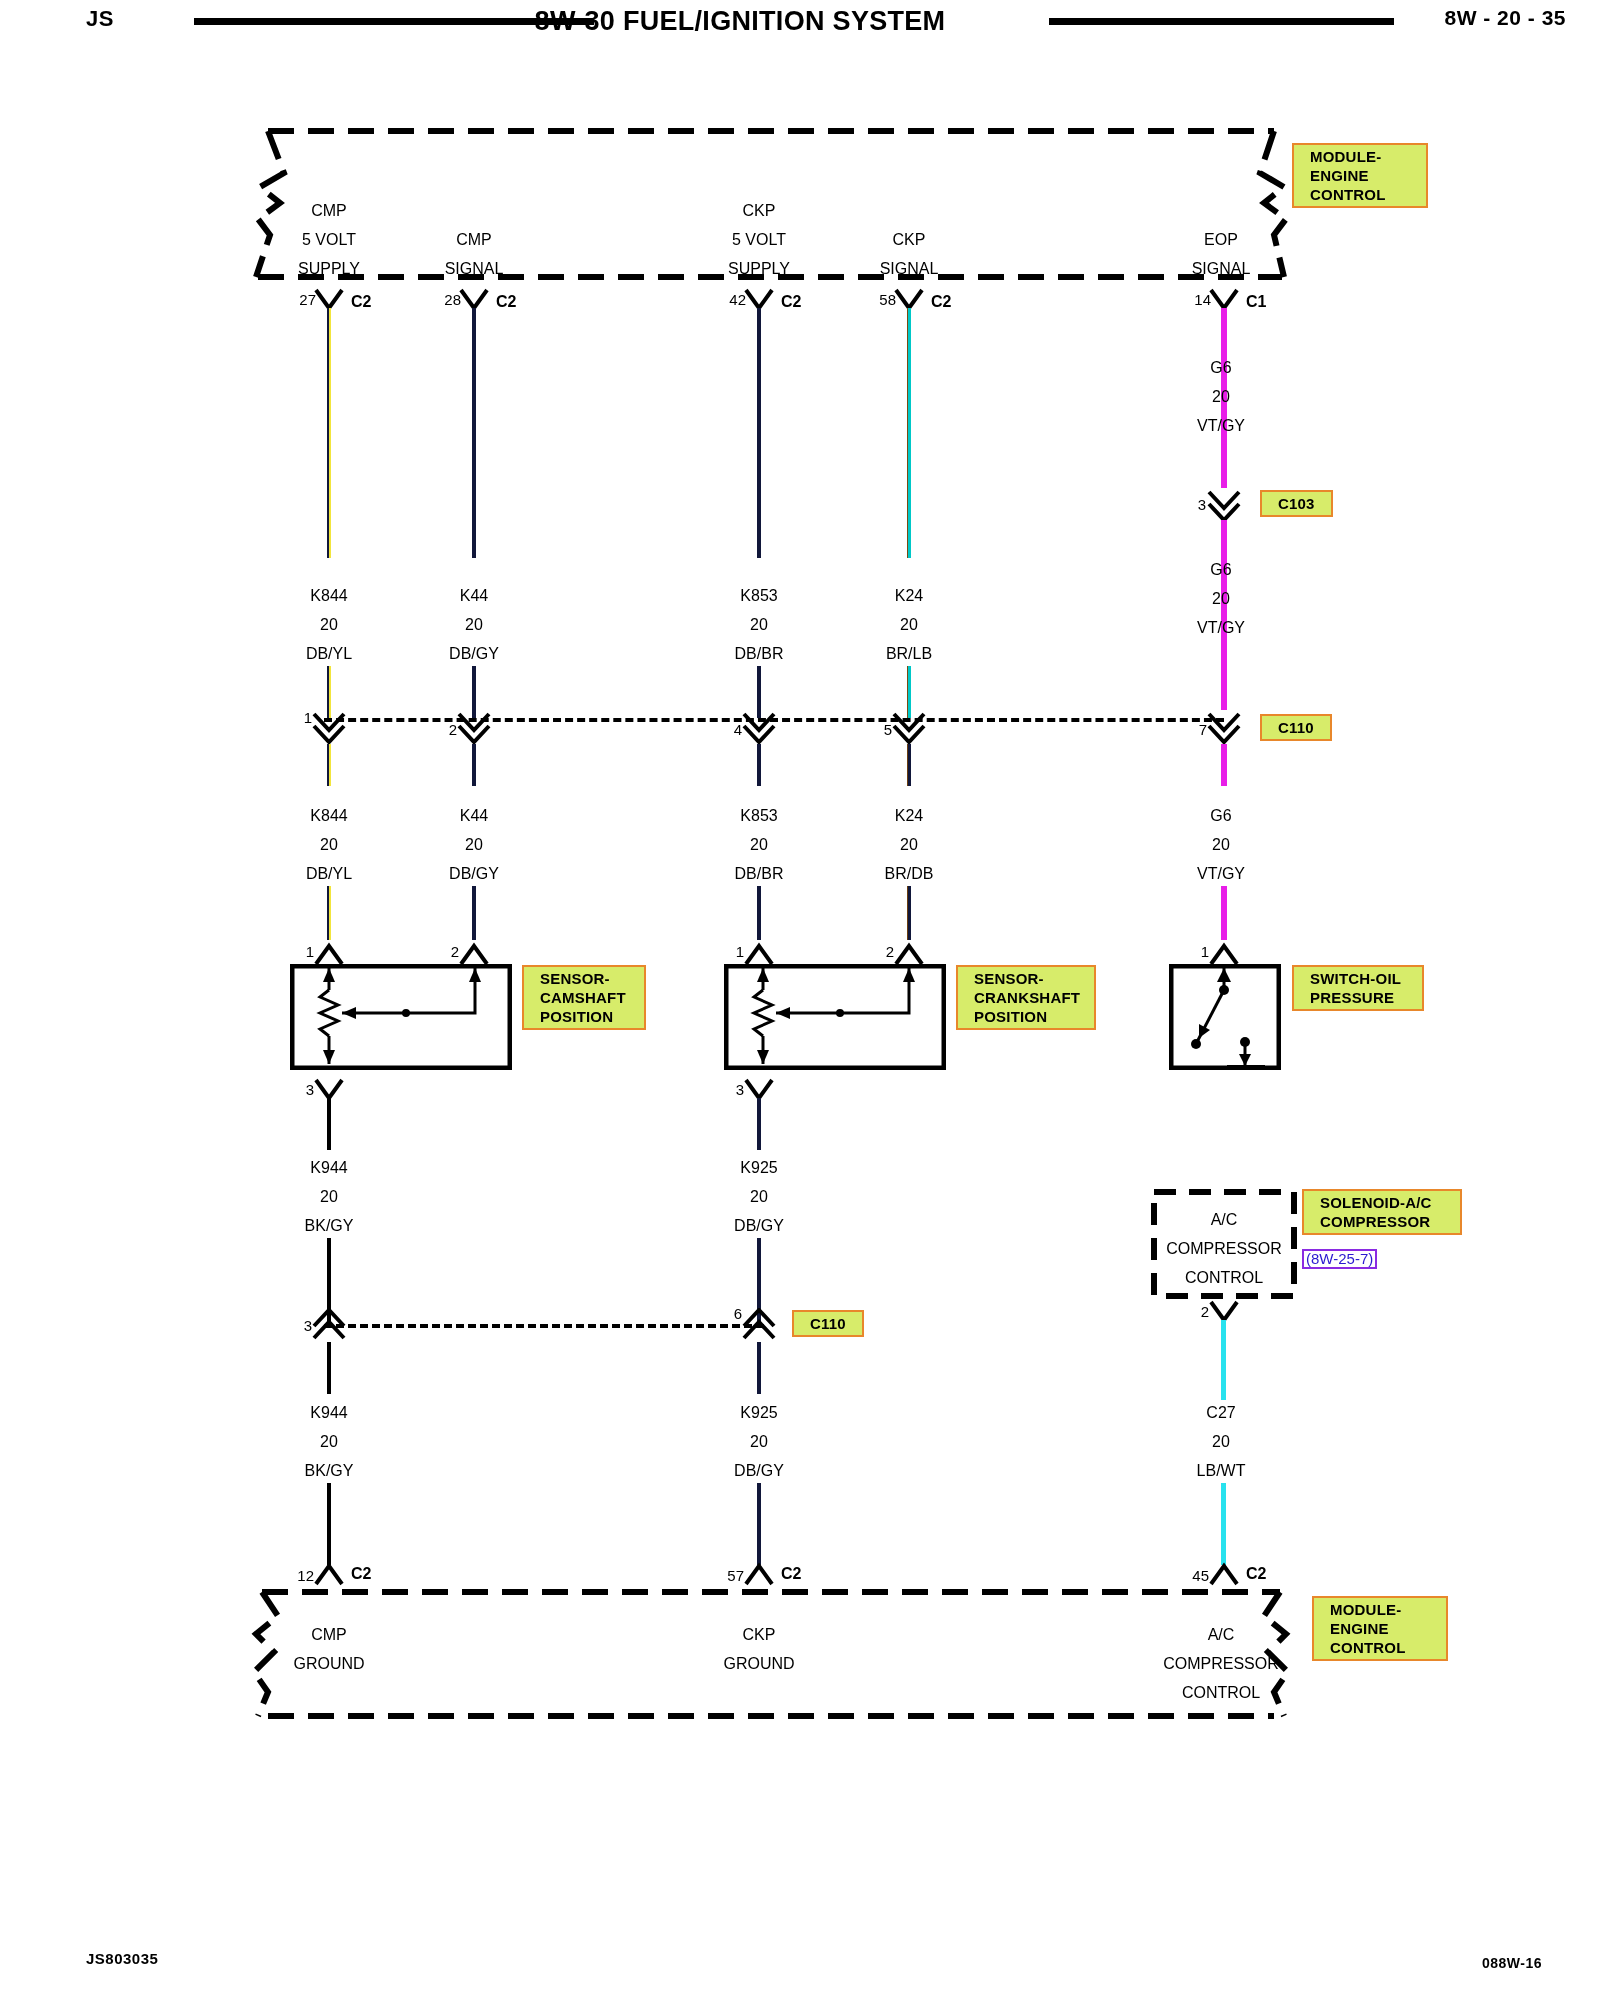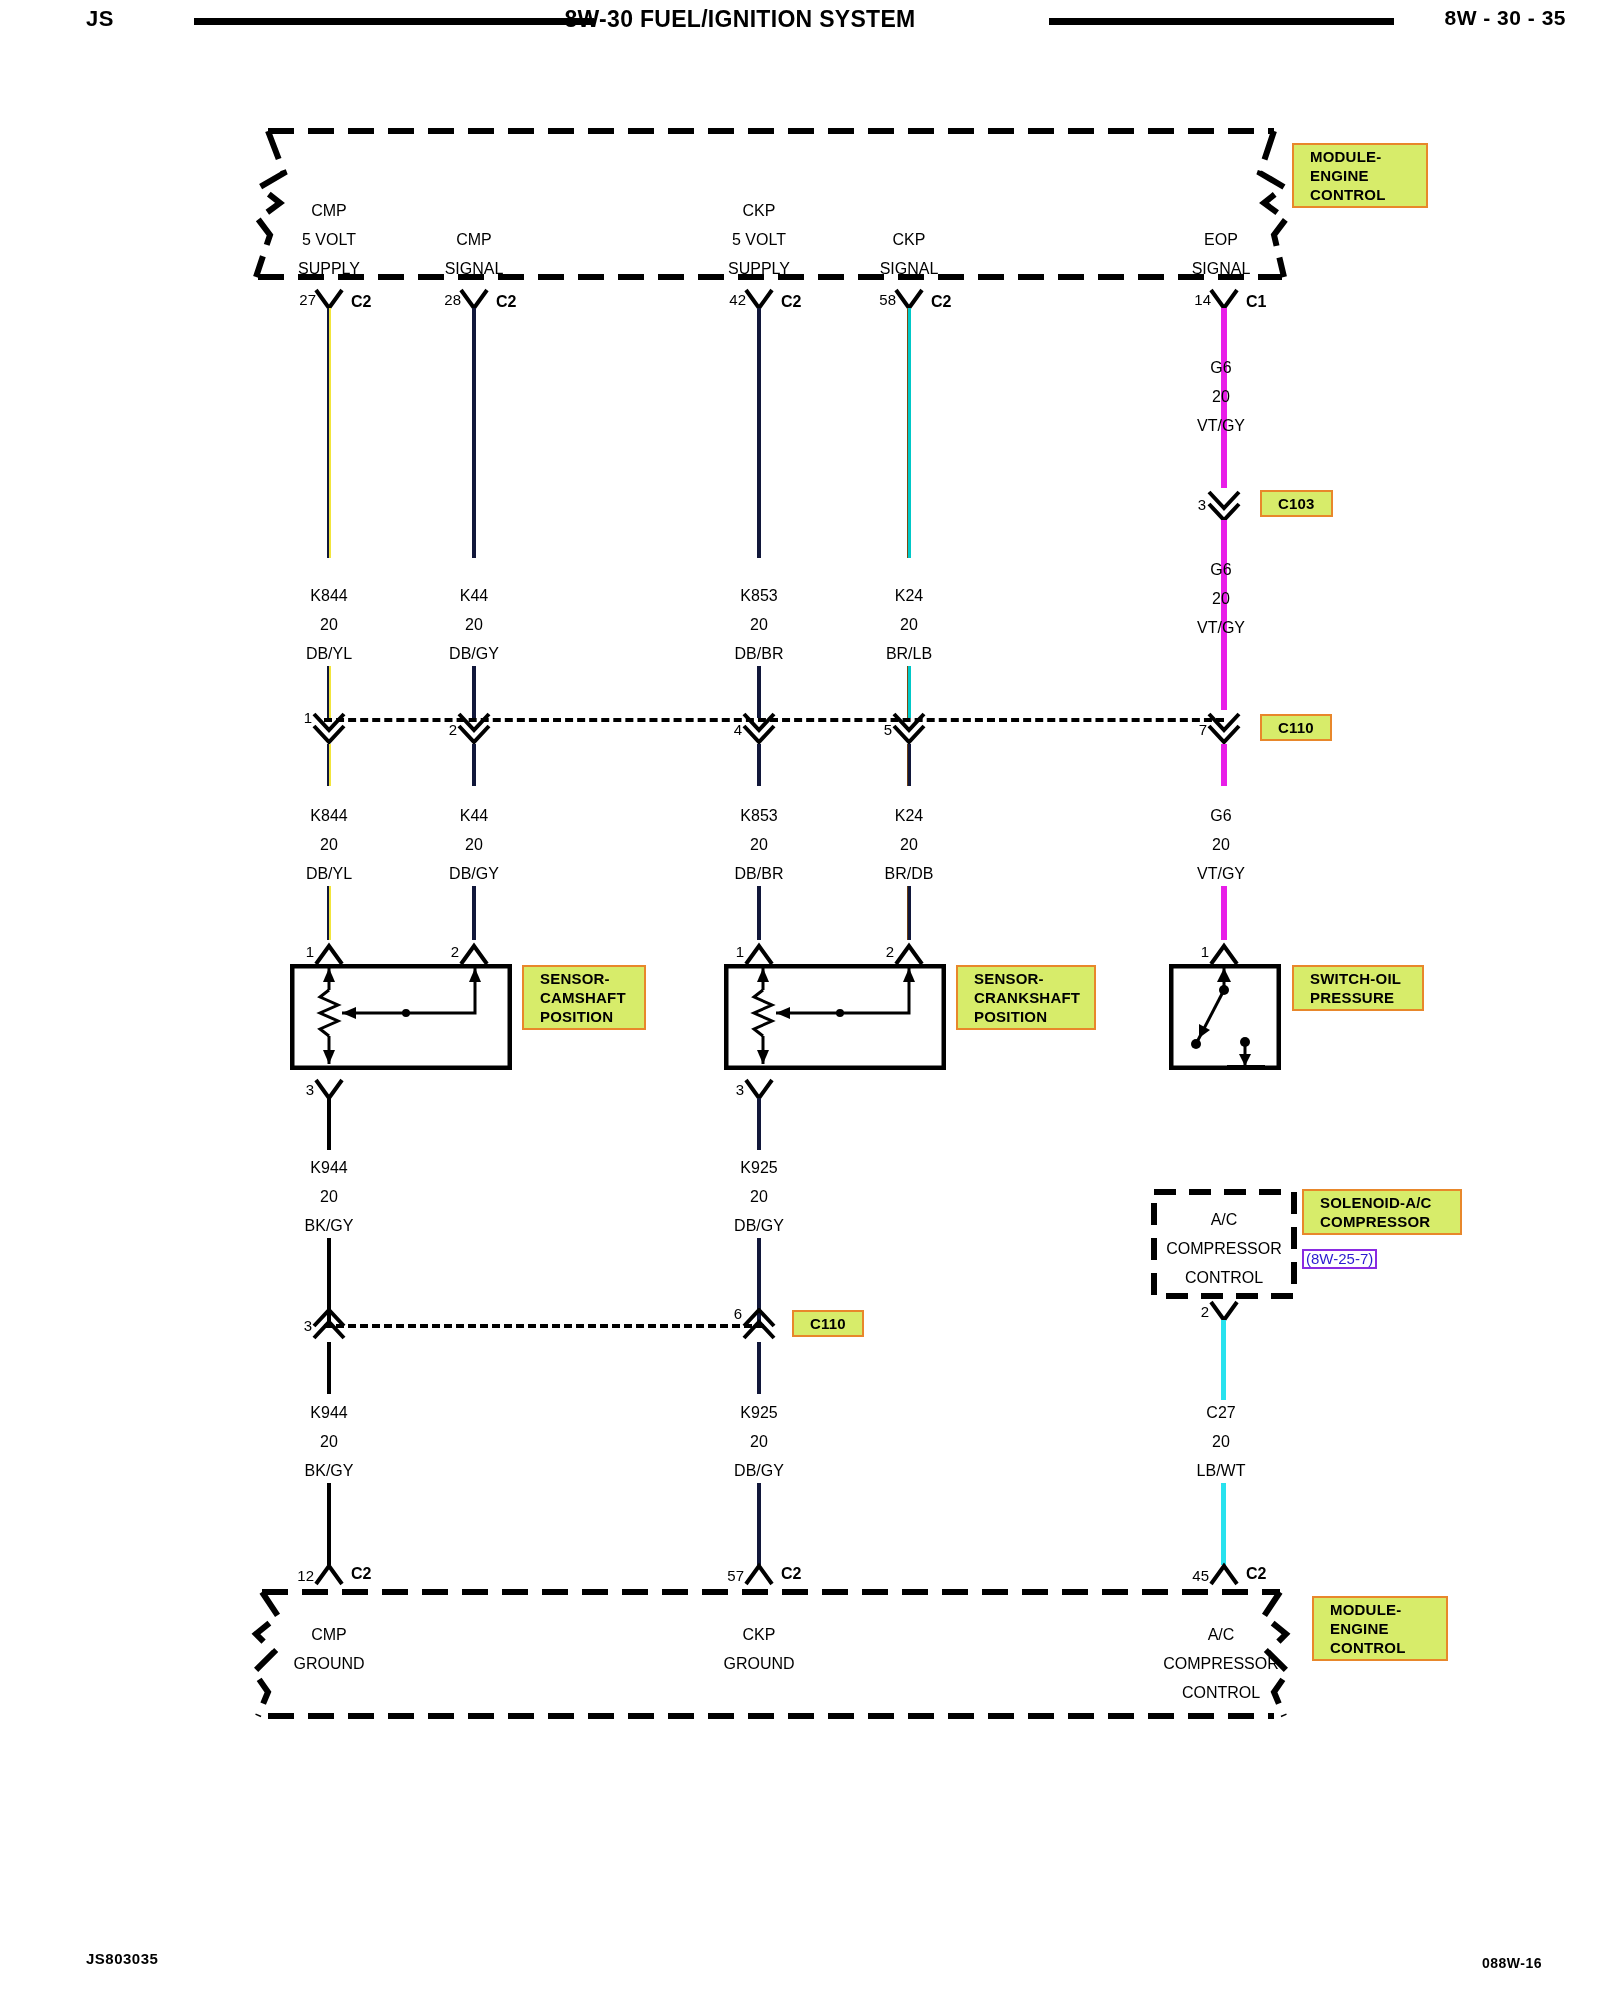--- a/index.html
+++ b/index.html
@@ -7,21 +7,21 @@
        font-family:"Liberation Sans",sans-serif;color:#000;}
   .pg{position:absolute;inset:0;margin-left:24px;}
 
   
   .hdr{position:absolute;left:0;top:0;width:1600px;height:80px;}
   .hdr-js{position:absolute;left:62px;top:6px;font-size:22px;font-weight:bold;letter-spacing:.5px;}
   .hdr-rule{position:absolute;height:7px;background:#000;top:18px;}
   .hdr-rule.l{left:170px;width:400px;}
   .hdr-rule.r{left:1025px;width:345px;}
   .hdr-title{position:absolute;left:0;top:6px;width:1432px;text-align:center;
-             font-size:23px;font-weight:bold;letter-spacing:.3px;}
+             font-size:27px;font-weight:bold;letter-spacing:.3px;}
   .hdr-sub{position:absolute;left:0;top:42px;width:1600px;text-align:center;
            font-size:21px;font-weight:bold;letter-spacing:.3px;}
   .hdr-page{position:absolute;right:58px;top:6px;font-size:21px;font-weight:bold;letter-spacing:.5px;}
 
   
   .ftr-l{position:absolute;left:62px;top:1950px;font-size:15px;font-weight:bold;letter-spacing:.5px;}
   .ftr-r{position:absolute;right:58px;top:1955px;font-size:14px;font-weight:bold;letter-spacing:.5px;}
 
   
   .t{position:absolute;font-size:16px;white-space:nowrap;line-height:1;}
@@ -64,21 +64,21 @@
 </head>
 <body>
 
 <div class="pg">
 
   <div class="hdr">
     <div class="hdr-js">JS</div>
     <div class="hdr-rule l"></div>
     <div class="hdr-title">8W-30 FUEL/IGNITION SYSTEM</div>
     <div class="hdr-rule r"></div>
-    <div class="hdr-page">8W - 30 - 35</div>
+    <div class="hdr-page">8W - 20 - 35</div>
   </div>
 
   <div class="mod" style="left:230px;top:125px;">
     <svg width="1040" height="160" viewBox="0 0 1040 160">
       <line x1="14" y1="6" x2="1020" y2="6" stroke="#000" stroke-width="6" stroke-dasharray="26 14"></line>
       <line x1="4" y1="152" x2="1028" y2="152" stroke="#000" stroke-width="6" stroke-dasharray="26 14"></line>
       <path d="M14 6 L30 48 L6 62 L26 78 L4 94 L16 110 L2 152" fill="none" stroke="#000" stroke-width="6" stroke-dasharray="30 12"></path>
       <path d="M1020 6 L1006 48 L1030 62 L1010 78 L1032 94 L1020 110 L1030 152" fill="none" stroke="#000" stroke-width="6" stroke-dasharray="30 12"></path>
     </svg>
   </div>

